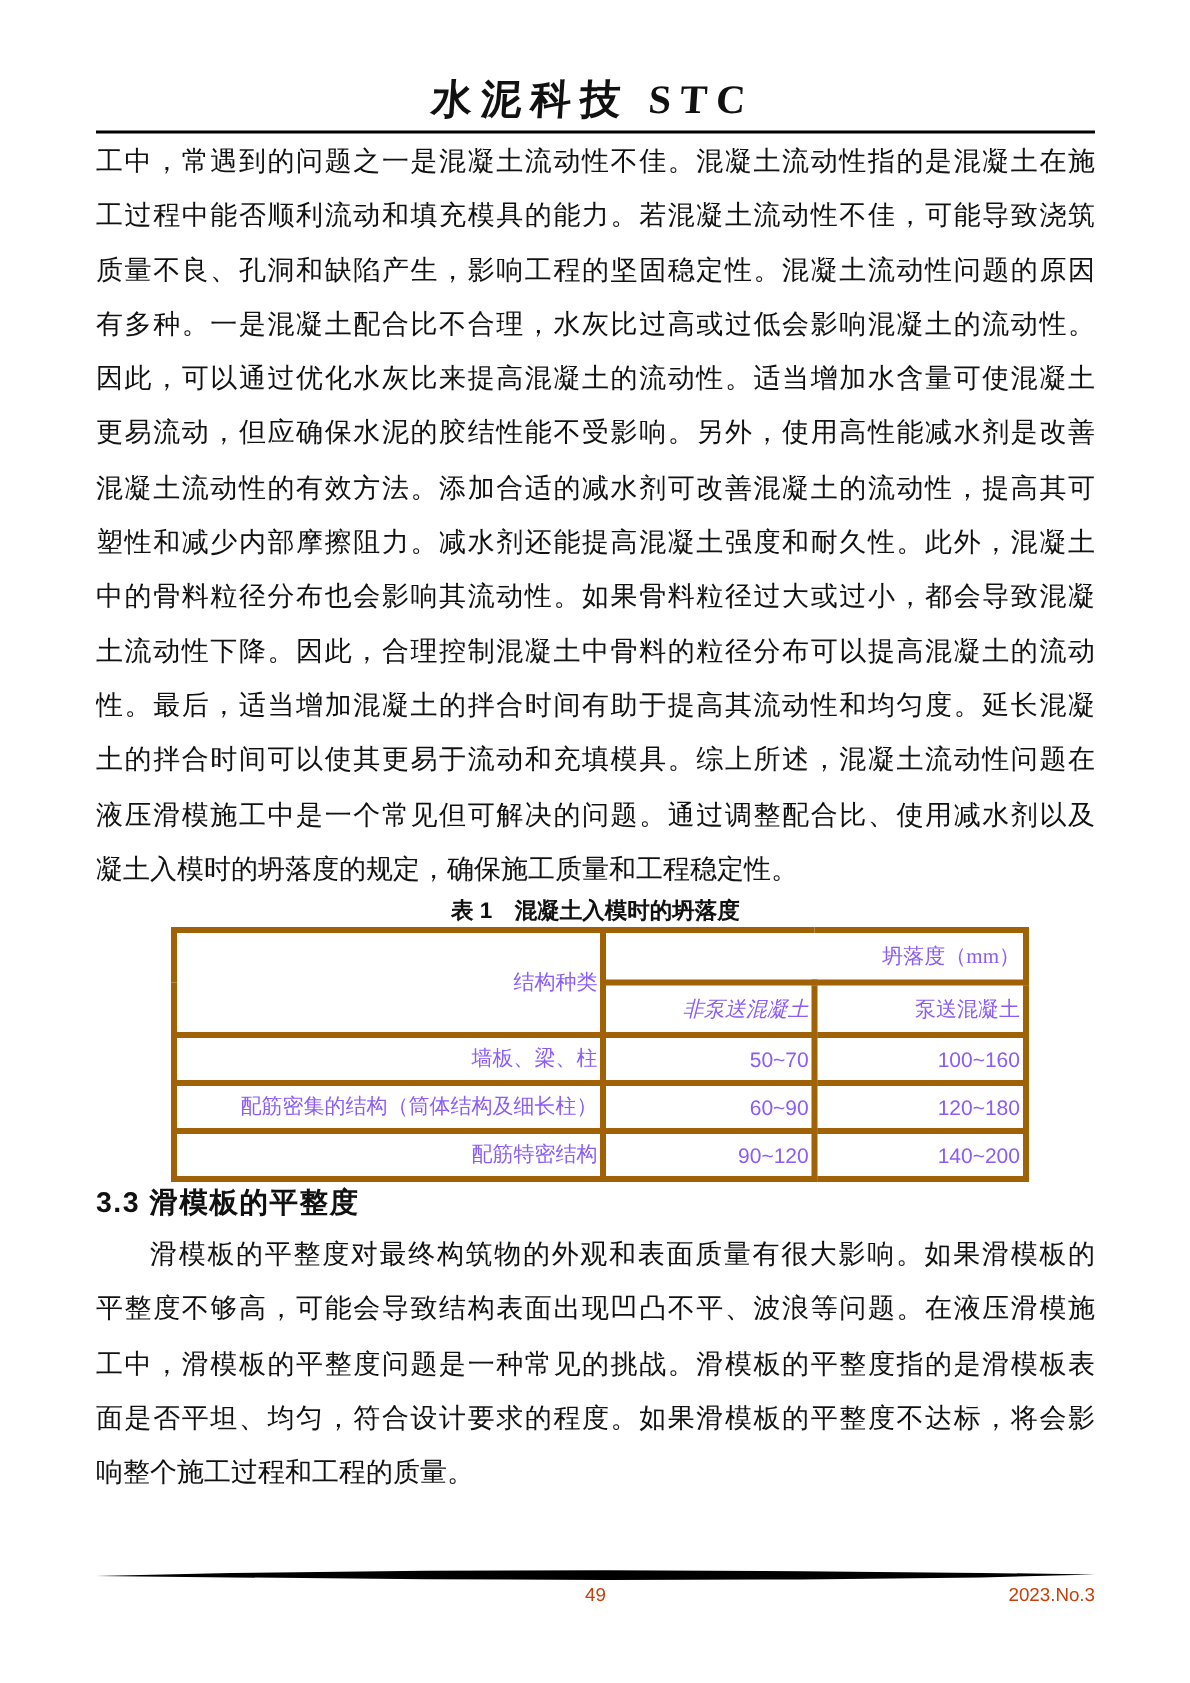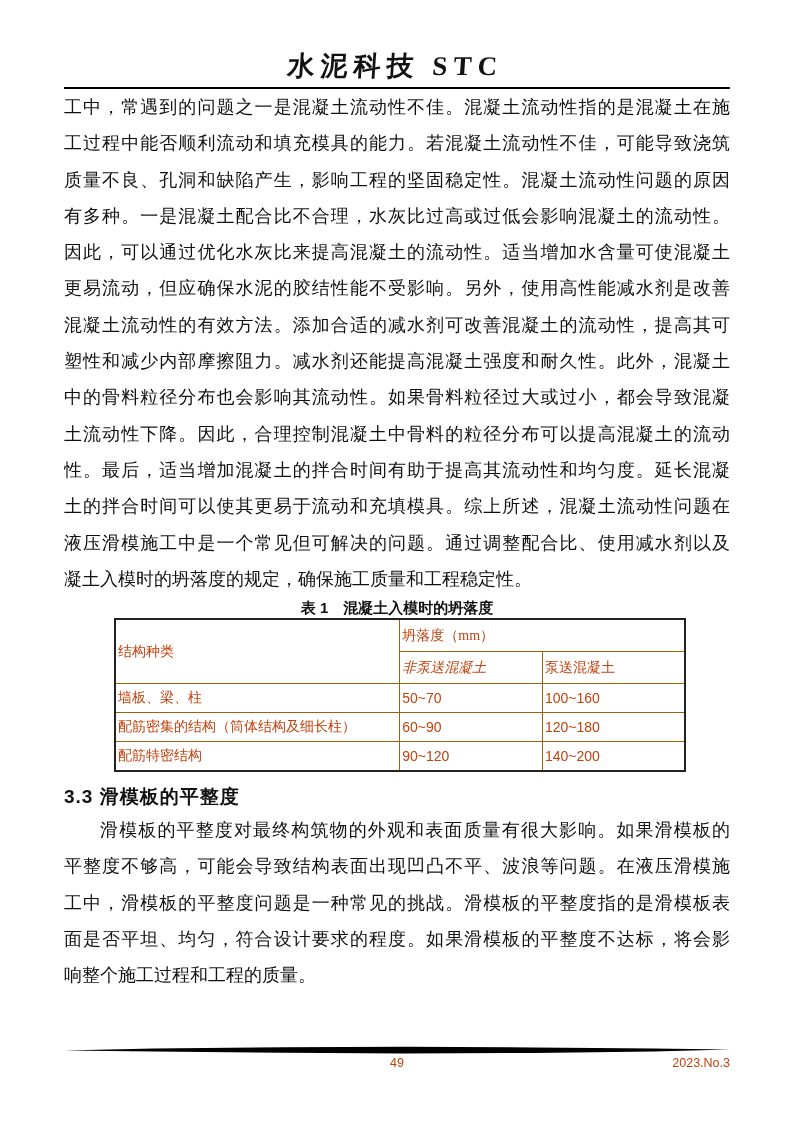--- a/index.html
+++ b/index.html
@@ -47,38 +47,38 @@
     margin-top:1px;
   }
   table.slump{
     border-collapse:collapse;
     margin-left:50px;
     width:572px;
     table-layout:fixed;
     border:2px solid #222;
   }
   table.slump td{
-    border:1px solid #a16207;
-    text-align:left;
+    border:4px solid #a16207;
+    text-align:right;
     vertical-align:middle;
     font-size:14px;
     padding:0 2px;
-    color:#c2410c;
+    color:#8b5cf6;
   }
   td.c-cat{width:49%;}
   td.c-np{width:26.5%;font-style:italic;}
   td.c-p{width:24.5%;}
   .hrow td{height:31px;}
   .drow td{height:28px;}
   .num{font-family:"Liberation Sans","DejaVu Sans",sans-serif;}
   .sec-heading{
     font-weight:bold;
     font-size:19px;
     height:30px;line-height:30px;
-    margin-top:10px;
+    margin-top:0;
     font-family:"Liberation Sans","DejaVu Sans",sans-serif;
     letter-spacing:1px;
   }
   .footer-stroke{position:absolute;left:64px;top:1046px;width:666px;height:10px;}
   .footer-row{
     position:absolute;left:64px;top:1056px;width:666px;height:18px;
     font-family:"Liberation Sans","DejaVu Sans",sans-serif;
     font-size:12.5px;color:#c2410c;
   }
   .page-num{position:absolute;left:0;width:100%;text-align:center;}

